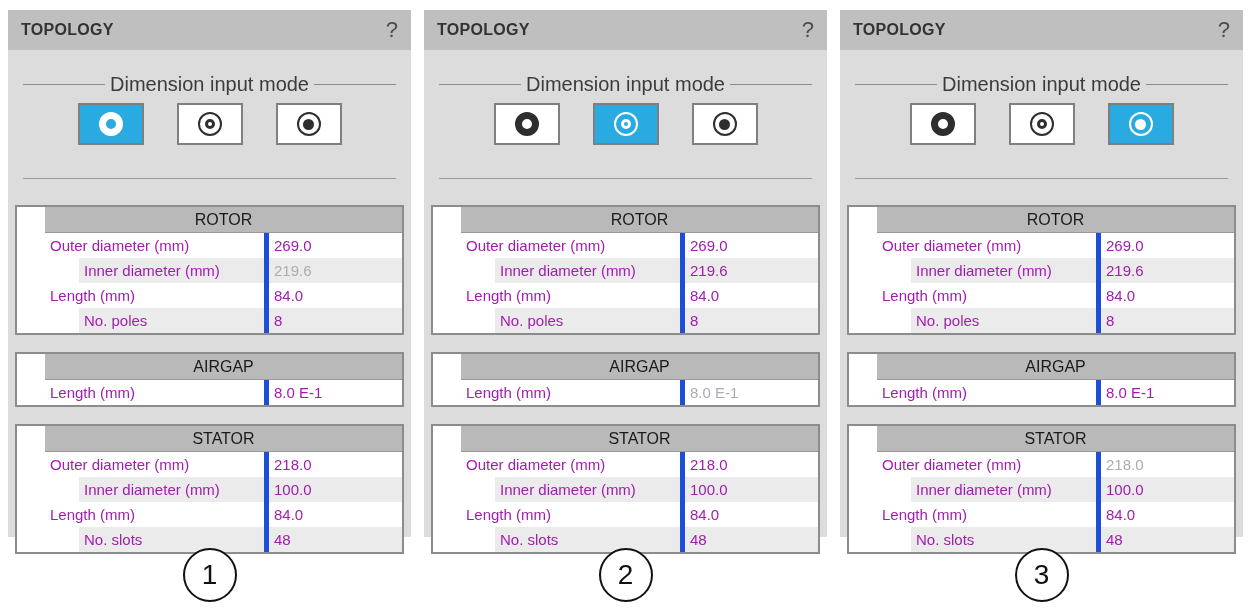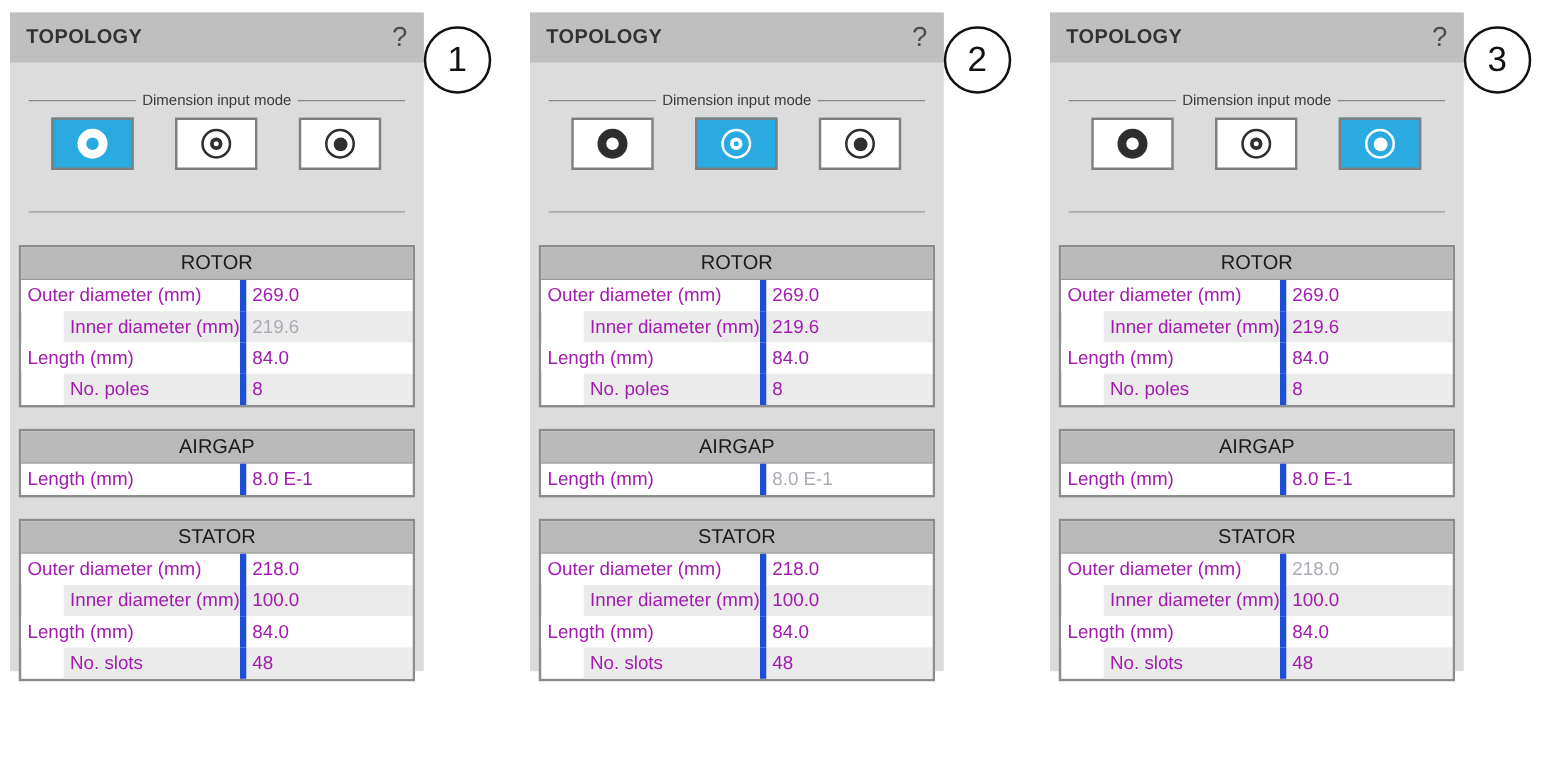--- a/index.html
+++ b/index.html
@@ -3,58 +3,58 @@
 <meta charset="utf-8">
 <style>
   * { margin:0; padding:0; box-sizing:content-box; }
   html,body { background:#ffffff; }
   body {
     width:1249px; height:615px; overflow:hidden;
     font-family:"Liberation Sans", sans-serif;
     color:#1f1f1f;
   }
   .stage { display:flex; gap:13px; padding:10px 0 0 8px; }
-  .column { display:flex; width:403px; }
+  .column { display:flex; flex-direction:column; width:403px; }
 
   
   .panel { background:#dcdcdc; height:527px; }
   .panel-header {
     background:#bfbfbf; height:40px;
     display:flex; align-items:center; justify-content:space-between;
     padding:0 13px;
   }
   .panel-title { font-weight:bold; font-size:16px; color:#333333; letter-spacing:.3px; }
   .help-btn { font-size:22px; color:#4d4d4d; cursor:pointer; line-height:1; }
 
   .panel-body { padding:0 0 4px 0; }
 
   
   .legend-row { display:flex; align-items:center; margin:23px 15px 0 15px; }
   .legend-line { flex:1; height:1px; background:#8a8a8a; }
-  .legend-text { padding:0 5px; font-size:12px; color:#3c3c3c; white-space:nowrap; }
+  .legend-text { padding:0 5px; font-size:20px; color:#3c3c3c; white-space:nowrap; }
 
   
   .mode-row { display:flex; justify-content:center; gap:33px; margin-top:7px; }
   .mode-btn {
     width:62px; height:38px; background:#ffffff;
     border:2px solid #7f7f7f; cursor:pointer;
     display:flex; align-items:center; justify-content:center;
     --icon:#2e2e2e; padding:0;
   }
   .mode-btn.selected { background:#29abe2; --icon:#ffffff; }
   .ic-ring { width:10px; height:10px; border:7px solid var(--icon); border-radius:50%; }
   .ic-outer { width:20px; height:20px; border:2px solid var(--icon); border-radius:50%;
               display:flex; align-items:center; justify-content:center; }
   .ic-inner-ring { width:4px; height:4px; border:3px solid var(--icon); border-radius:50%; }
   .ic-inner-dot { width:11px; height:11px; background:var(--icon); border-radius:50%; }
 
   .separator { height:1px; background:#9a9a9a; margin:33px 15px 0 15px; }
 
   
-  .tbl { border:2px solid #8c8c8c; background:#ffffff; margin:0 7px; }
+  .tbl { border:2px solid #8c8c8c; background:#ffffff; margin:0 7px;padding-left:28px; }
   .tbl.first { margin-top:26px; }
   .tbl + .tbl-gap { height:17px; }
   .tbl-title {
     background:#b9b9b9; height:25px; line-height:25px;
     text-align:center; font-size:16px; color:#1a1a1a;
     border-bottom:1px solid #999999;
   }
   .tbl-row { display:flex; height:25px; align-items:center; background:#ffffff; }
   .tbl-row.alt { background:#ebebeb;margin-left:34px; }
   .cell { font-size:15px; color:#a21caf; overflow:hidden; white-space:nowrap; }

